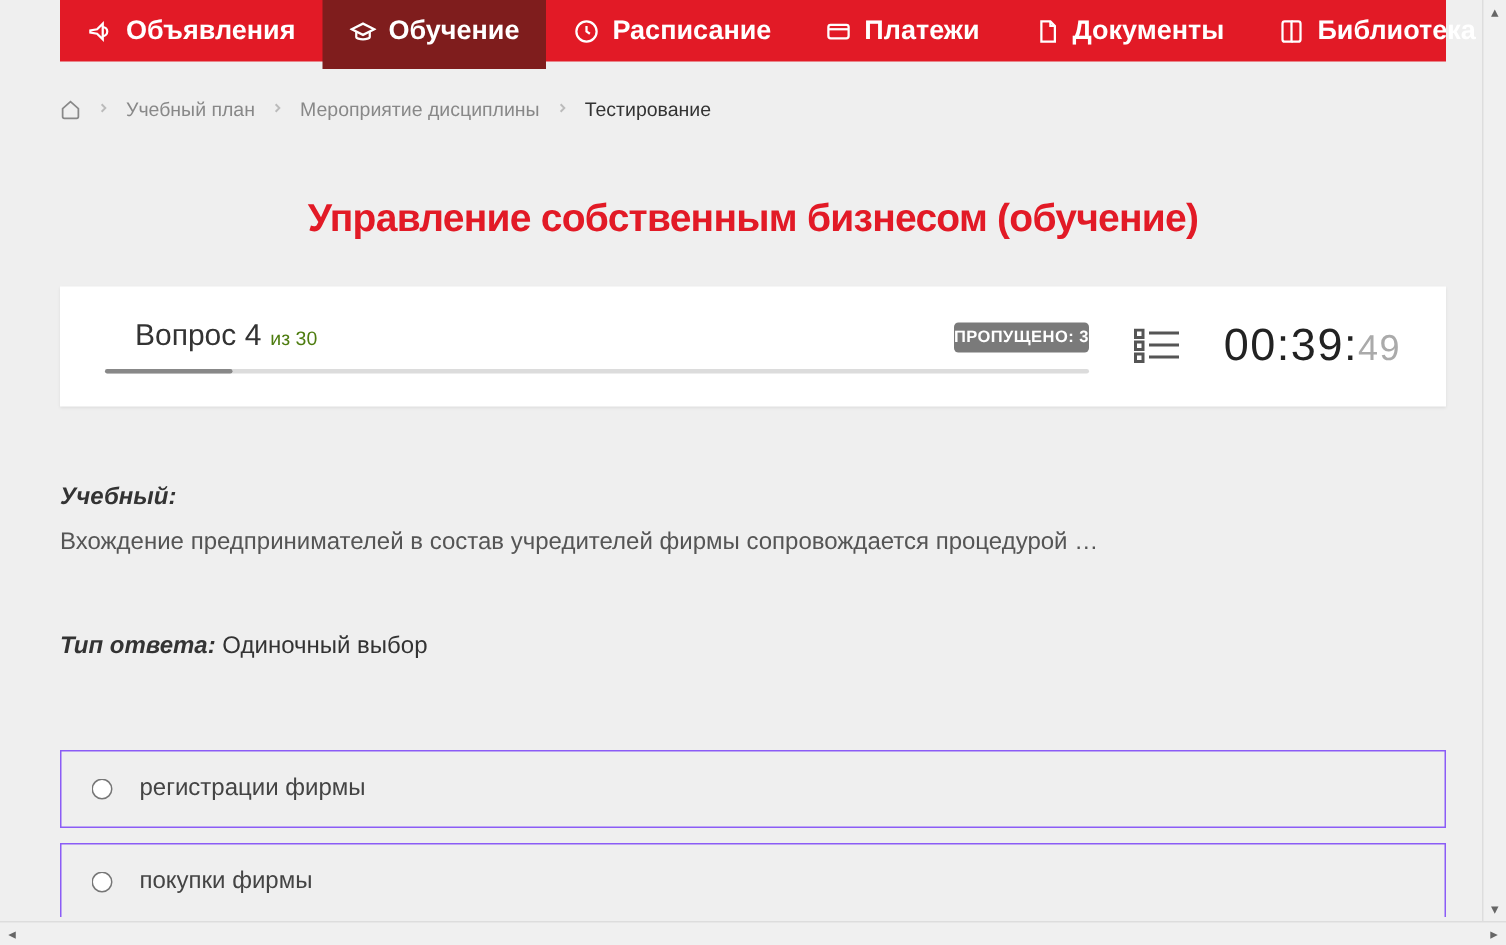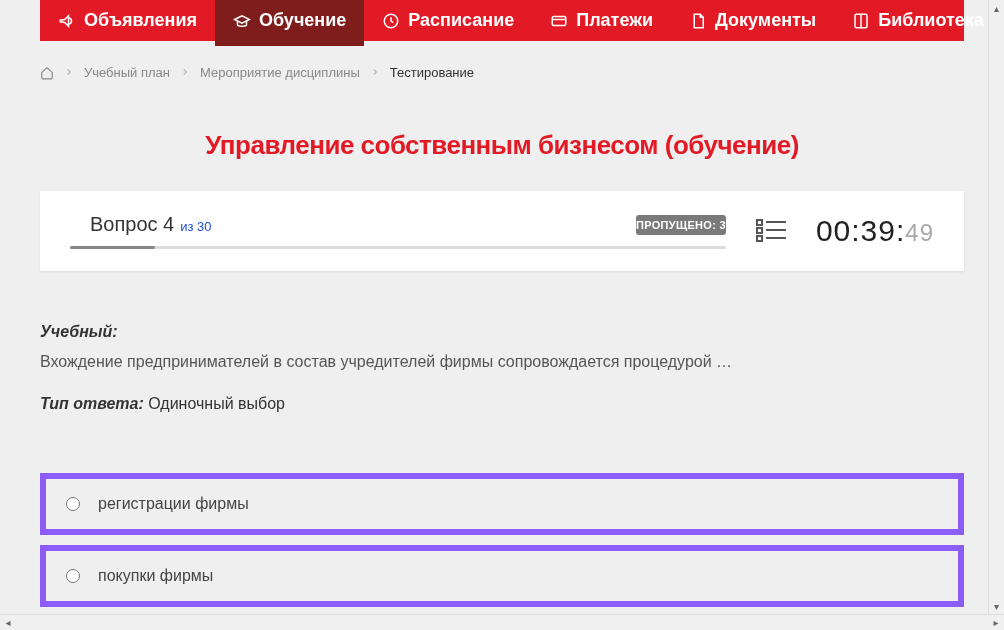--- a/index.html
+++ b/index.html
@@ -12,34 +12,34 @@
     .breadcrumb { display: flex; align-items: center; padding: 24px 30px; font-size: 13px; color: #888; gap: 10px; }
     .bc-chevron { color: #bbb; }
     .bc-item { cursor: pointer; }
     .bc-item.current { color: #333; cursor: default; }
     .bc-home { display:inline-flex; width:14px; height:14px; cursor:pointer; }
     .page-title { text-align: center; color: #e21a26; font-size: 26px; font-weight: 700; margin: 26px 0 30px 0; letter-spacing: -0.5px; }
     .panel { background: #fff; margin: 0 30px; box-shadow: 0 1px 2px rgba(0,0,0,0.08); display:flex; align-items:center; padding: 22px 30px; gap: 30px; }
     .q-progress { flex: 1; }
     .q-line { display:flex; align-items:baseline; }
     .q-label { font-size: 20px; font-weight: 400; color: #333; }
-    .q-total { font-size: 13px; color: #1d4ed8; margin-left: 6px; }
+    .q-total { font-size: 13px; color: #4d7c0f; margin-left: 6px; }
     .progress-track { height: 3px; background: #dcdcdc; border-radius: 2px; margin-top: 10px; position: relative; width: 100%; }
     .progress-fill { position:absolute; left:0; top:0; bottom:0; width: 13%; background:#888; border-radius:2px; }
     .skipped-badge { background: #7a7a7a; color: #fff; font-size: 11px; font-weight: 600; padding: 4px 0; border-radius: 3px; margin-left: 18px; display:inline-block; letter-spacing:0.3px; }
     .list-icon { color: #555; cursor: pointer; width: 30px; height: 24px; display:inline-flex; }
     .timer { font-size: 30px; font-weight: 300; color: #222; letter-spacing: 1px; }
     .timer .frac { color: #aaa; font-size: 24px; }
     .question-body { margin: 48px 30px 0 30px; font-size: 16px; color: #333; line-height: 1.6; }
     .question-body .label { font-weight: 700; font-style: italic; }
     .question-text { margin-top: 4px; color: #555; }
-    .answer-type { margin-top: 17px; }
+    .answer-type { margin-top: 44px; }
     .answer-type .label { font-weight: 700; font-style: italic; }
     .options { margin: 56px 30px 0 30px; }
-    .option { border: 6px solid #8b5cf6; padding: 16px 20px; margin-bottom: 10px; display:flex; align-items:center; gap: 18px; cursor:pointer; background:#efefef; }
+    .option { border: 1px solid #8b5cf6; padding: 16px 20px; margin-bottom: 10px; display:flex; align-items:center; gap: 18px; cursor:pointer; background:#efefef; }
     .option input[type="radio"] { width: 14px; height: 14px; }
     .option-text { font-size: 16px; color: #444; }
     .scrollbars-h { position: absolute; bottom: 0; left:0; right:0; height:16px; background:#f0f0f0; border-top:1px solid #ddd; display:flex; align-items:center; justify-content:space-between; }
     .scrollbars-h .arrow { width:16px; height:16px; display:flex; align-items:center; justify-content:center; color:#666; font-size:10px; }
     .scrollbars-v { position:absolute; top:0; right:0; bottom:16px; width:16px; background:#f0f0f0; border-left:1px solid #ddd; display:flex; flex-direction:column; align-items:center; justify-content:space-between; }
     .scrollbars-v .arrow { width:16px; height:16px; display:flex; align-items:center; justify-content:center; color:#666; font-size:10px; }
     .row1 { display:flex; align-items:center; justify-content:space-between;margin-left:20px; }
   </style>
 </head>
 <body>

